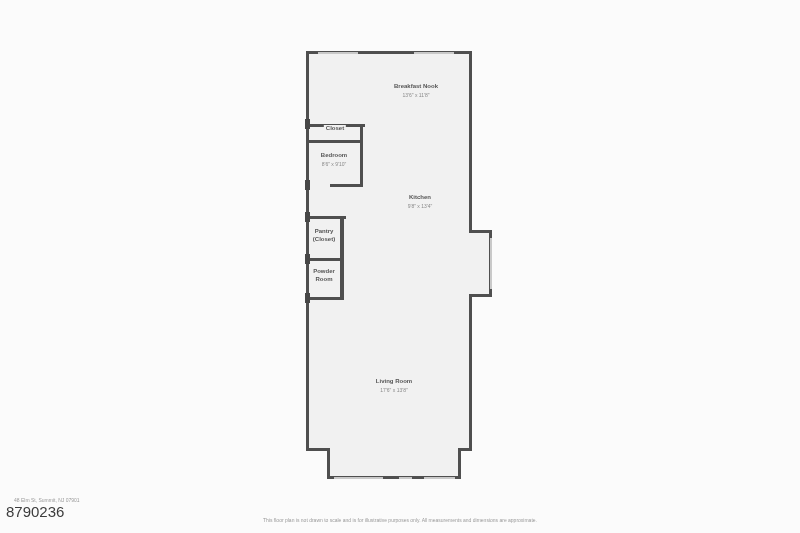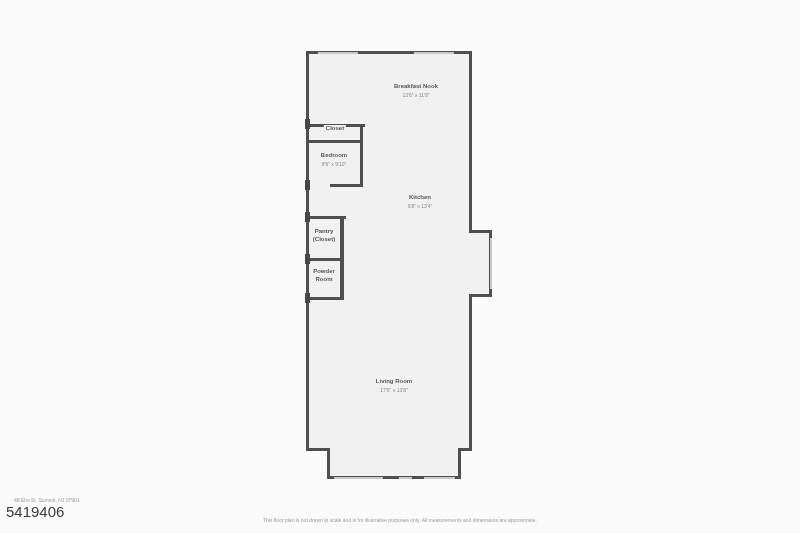--- a/index.html
+++ b/index.html
@@ -86,16 +86,16 @@
   <div class="room-label" style="left:324px; top:228px;">Pantry</div>
   <div class="room-label" style="left:324px; top:236px;">(Closet)</div>
 
   <div class="room-label" style="left:324px; top:268px;">Powder</div>
   <div class="room-label" style="left:324px; top:276px;">Room</div>
 
   <div class="room-label" style="left:394px; top:378px;">Living Room</div>
   <div class="room-dims" style="left:394px; top:387px;">17'6" x 13'8"</div>
 
   <div class="address">48 Elm St, Summit, NJ 07901</div>
-  <div class="mls-number">5419406</div>
+  <div class="mls-number">8790236</div>
   <div class="disclaimer">This floor plan is not drawn to scale and is for illustrative purposes only. All measurements and dimensions are approximate.</div>
 
 </div>
 
 </body></html>

